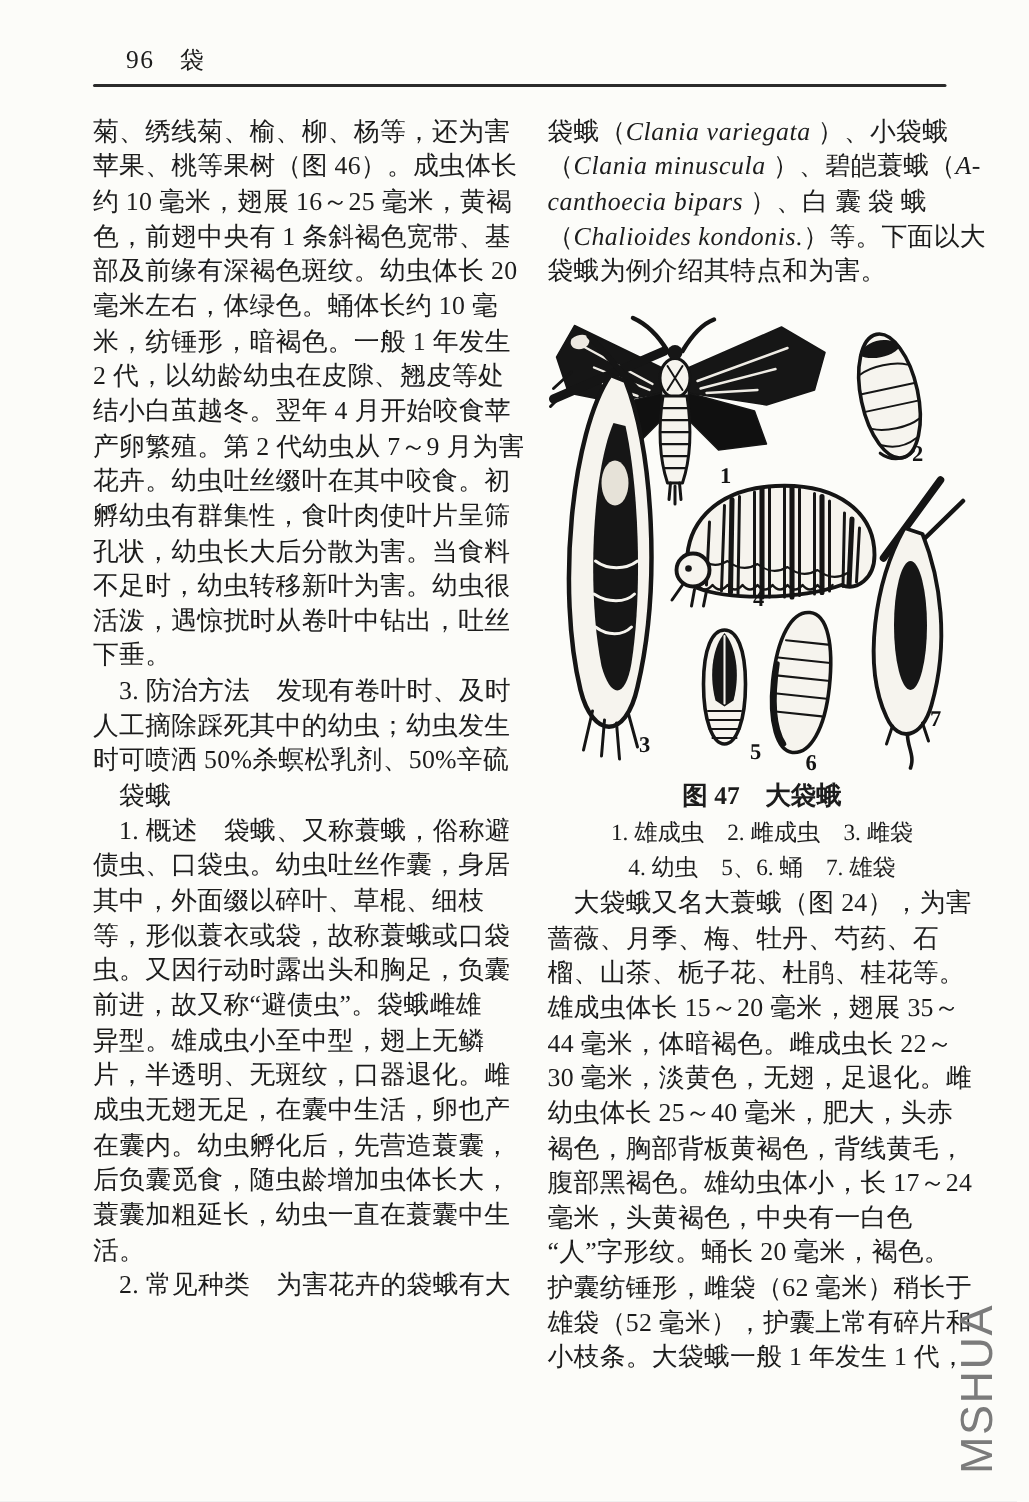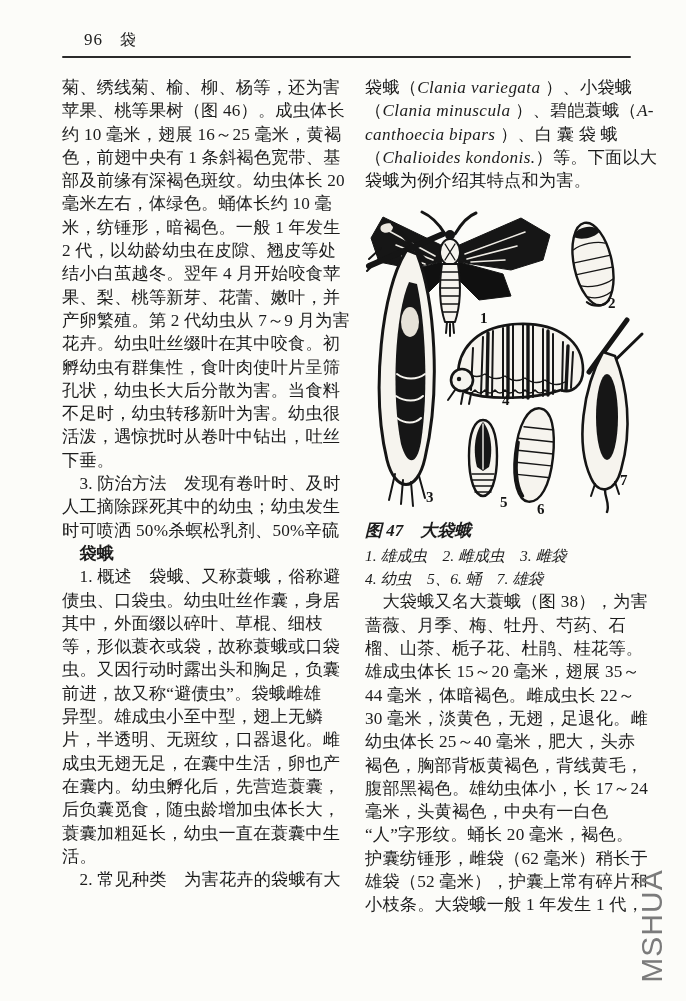--- a/index.html
+++ b/index.html
@@ -10,35 +10,35 @@
   }
   
   .hdr-num{position:absolute;left:84px;top:30px;font-size:17px;letter-spacing:1px;text-align:right;}
   .hdr-word{position:absolute;left:120px;top:30px;font-size:16px;}
   .hdr-rule{position:absolute;left:62px;top:56px;width:569px;height:2px;background:#2b2b2b;border-radius:1px;}
   
   .col{position:absolute;top:76px;font-size:17.2px;line-height:23.3px;}
   .col.left{left:62px;width:280px;}
   .col.right{left:347px;width:286px;margin-left:18px;}
   .tline{white-space:nowrap;height:23.3px;overflow:visible;letter-spacing:0.2px;}
-  .tline.b{font-weight:bold;}
+  .tline.b{font-weight:normal;}
   .tline i{font-style:italic;letter-spacing:0.4px;}
   
   .fig{position:relative;width:286px;height:312px;margin:12px 0 0 0;}
   .fig svg{display:block;}
   .fig-num{position:absolute;font-size:15px;font-weight:bold;color:#141414;font-family:"Liberation Serif",serif;}
   .n1{left:115px;top:103px;}
   .n2{left:243px;top:88px;}
   .n3{left:61px;top:282px;}
   .n4{left:137px;top:185px;}
   .n5{left:135px;top:287px;}
   .n6{left:172px;top:294px;}
   .n7{left:255px;top:265px;}
   
-  .cap{width:286px;text-align:left;font-size:15.5px;line-height:23px;font-style:italic;}
+  .cap{width:286px;text-align:center;font-size:15.5px;line-height:23px;}
   .cap.t{font-size:17px;font-weight:bold;line-height:26px;margin-top:2px;}
   
   .watermark{
     position:absolute;left:592px;top:908px;width:122px;height:36px;
     transform:rotate(-90deg);transform-origin:center;
     font-family:"Liberation Sans","DejaVu Sans",sans-serif;
     font-size:30px;color:#7b7b7b;letter-spacing:1px;text-align:center;
   }
 </style>
 </head>
@@ -53,21 +53,20 @@
   <div class="col left">
       <div class="tline">菊、绣线菊、榆、柳、杨等，还为害</div>
       <div class="tline">苹果、桃等果树（图 46）。成虫体长</div>
       <div class="tline">约 10 毫米，翅展 16～25 毫米，黄褐</div>
       <div class="tline">色，前翅中央有 1 条斜褐色宽带、基</div>
       <div class="tline">部及前缘有深褐色斑纹。幼虫体长 20</div>
       <div class="tline">毫米左右，体绿色。蛹体长约 10 毫</div>
       <div class="tline">米，纺锤形，暗褐色。一般 1 年发生</div>
       <div class="tline">2 代，以幼龄幼虫在皮隙、翘皮等处</div>
       <div class="tline">结小白茧越冬。翌年 4 月开始咬食苹</div>
-      <div class="tline">果、梨、桃等新芽、花蕾、嫩叶，并</div>
       <div class="tline">产卵繁殖。第 2 代幼虫从 7～9 月为害</div>
       <div class="tline">花卉。幼虫吐丝缀叶在其中咬食。初</div>
       <div class="tline">孵幼虫有群集性，食叶肉使叶片呈筛</div>
       <div class="tline">孔状，幼虫长大后分散为害。当食料</div>
       <div class="tline">不足时，幼虫转移新叶为害。幼虫很</div>
       <div class="tline">活泼，遇惊扰时从卷叶中钻出，吐丝</div>
       <div class="tline">下垂。</div>
       <div class="tline">　3. 防治方法　发现有卷叶时、及时</div>
       <div class="tline">人工摘除踩死其中的幼虫；幼虫发生</div>
       <div class="tline">时可喷洒 50%杀螟松乳剂、50%辛硫</div>
@@ -168,21 +167,21 @@
       <span class="fig-num n5">5</span>
       <span class="fig-num n6">6</span>
       <span class="fig-num n7">7</span>
     </div>
 
     <div class="cap t">图 47　大袋蛾</div>
     <div class="cap">1. 雄成虫　2. 雌成虫　3. 雌袋</div>
     <div class="cap">4. 幼虫　5、6. 蛹　7. 雄袋</div>
 
     <div>
-        <div class="tline">　大袋蛾又名大蓑蛾（图 38），为害</div>
+        <div class="tline">　大袋蛾又名大蓑蛾（图 24），为害</div>
         <div class="tline">蔷薇、月季、梅、牡丹、芍药、石</div>
         <div class="tline">榴、山茶、栀子花、杜鹃、桂花等。</div>
         <div class="tline">雄成虫体长 15～20 毫米，翅展 35～</div>
         <div class="tline">44 毫米，体暗褐色。雌成虫长 22～</div>
         <div class="tline">30 毫米，淡黄色，无翅，足退化。雌</div>
         <div class="tline">幼虫体长 25～40 毫米，肥大，头赤</div>
         <div class="tline">褐色，胸部背板黄褐色，背线黄毛，</div>
         <div class="tline">腹部黑褐色。雄幼虫体小，长 17～24</div>
         <div class="tline">毫米，头黄褐色，中央有一白色</div>
         <div class="tline">“人”字形纹。蛹长 20 毫米，褐色。</div>

